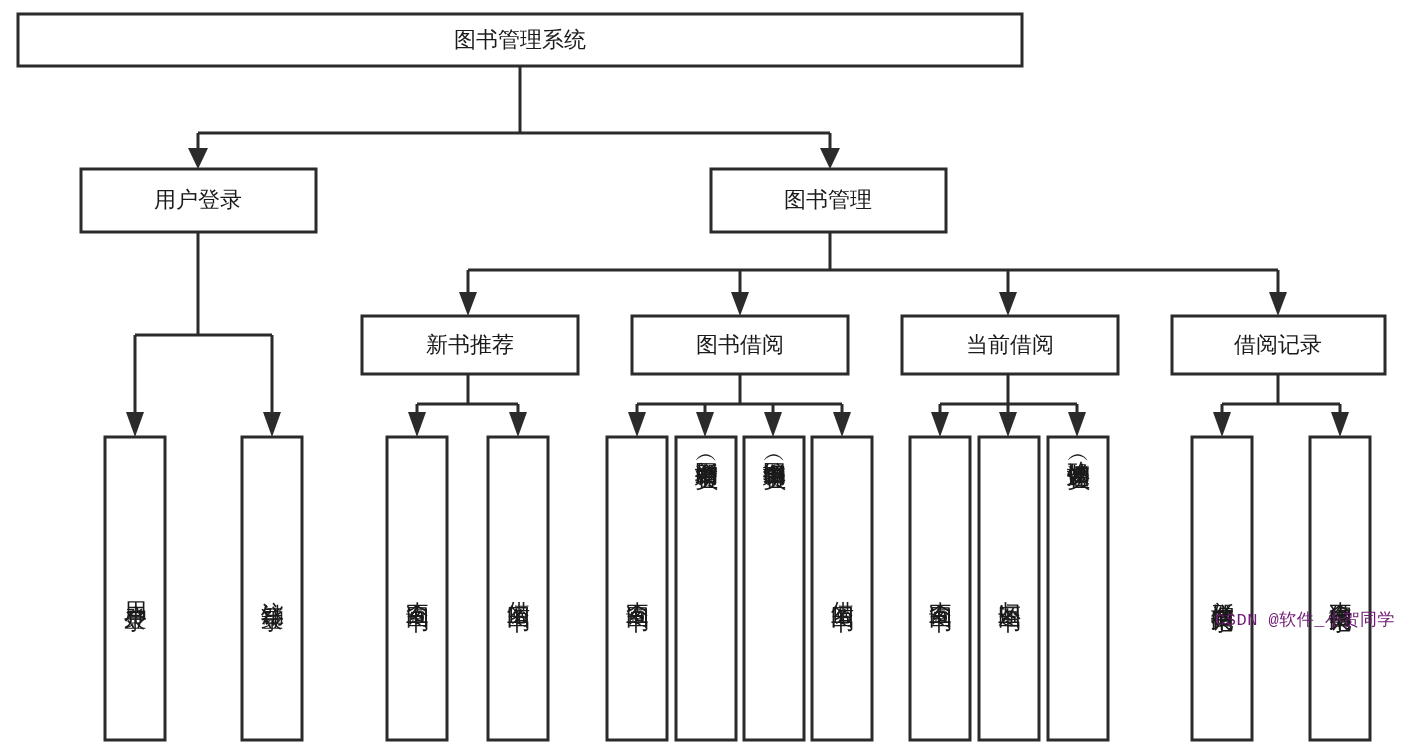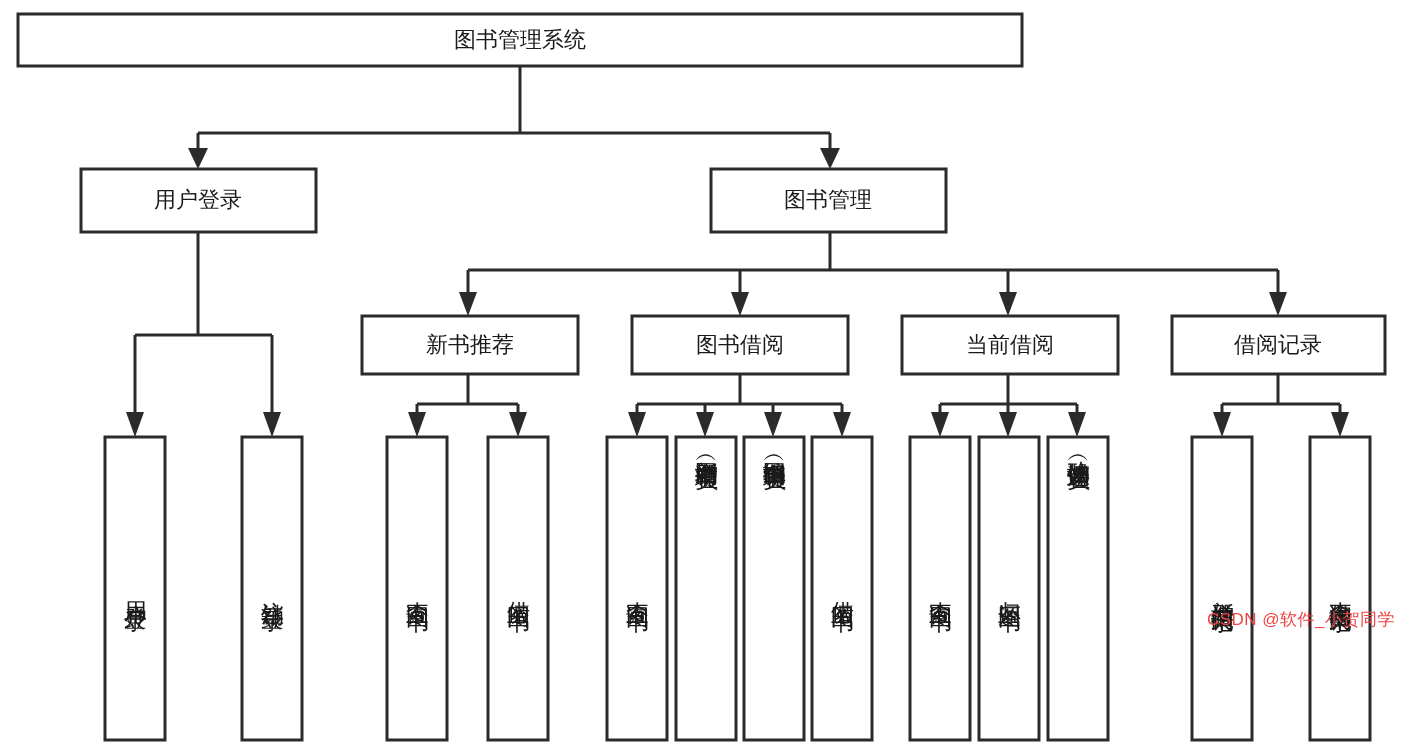--- a/index.html
+++ b/index.html
@@ -49,23 +49,23 @@
     font-family: "DejaVu Sans", "Liberation Sans", sans-serif;
     font-size: 22px;
     fill: #1a1a1a;
     text-anchor: middle;
     dominant-baseline: middle;
   }
   .watermark {
     position: absolute;
     right: 10px;
     bottom: 6px;
-    font-family: Liberation Sans, sans-serif;
+    font-family: Liberation Mono, monospace;
     font-size: 17px;
-    color: #ef4444;
+    color: #701a75;
     letter-spacing: 0.5px;
     white-space: nowrap;
     user-select: none;
   }
 </style>
 </head>
 <body>
 
 <div id="diagram-root">
 

